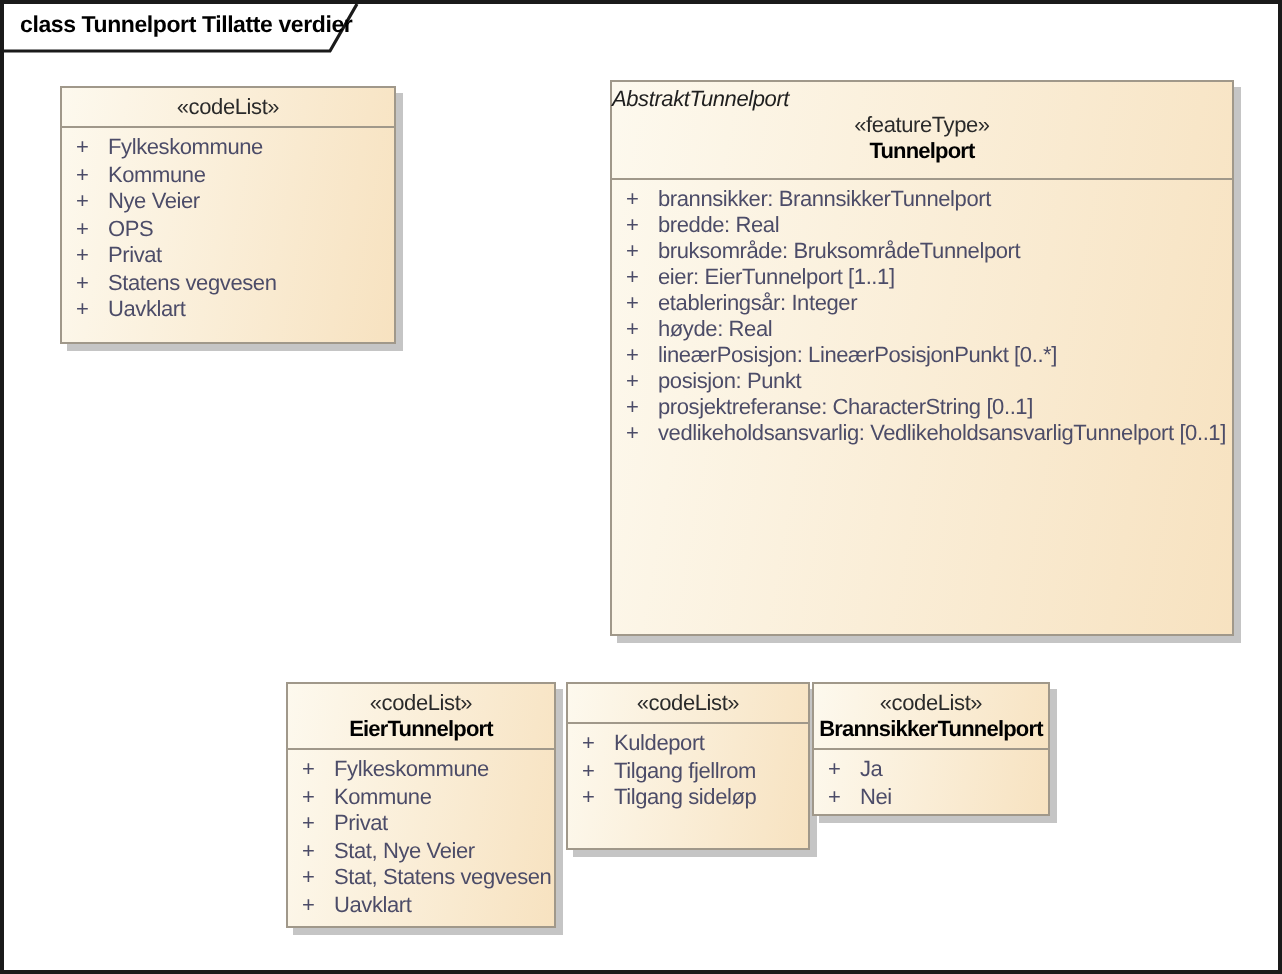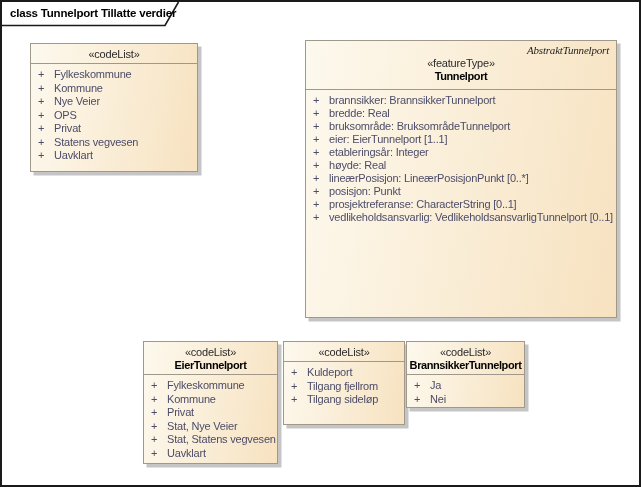--- a/index.html
+++ b/index.html
@@ -17,22 +17,22 @@
     font-size: 11.5px; font-weight: bold; color: #000;
     letter-spacing: -0.2px; white-space: nowrap;
   }
   .uml-class {
     position: absolute; box-sizing: border-box;
     background: linear-gradient(100deg, var(--fill-light, #fdf9ee) 0%, var(--fill-dark, #f7e2c0) 100%);
     border: 1px solid var(--box-border, #a0988a);
     box-shadow: 3.5px 3.5px 0 rgba(150,150,150,0.55);
   }
   .cls-annotation {
-    text-align: right; font-style: italic; font-size: 11px; color: #1f1f1f;
-    padding: 3px 7px 0 0; letter-spacing: -0.2px; white-space: nowrap; font-family: Liberation Serif, serif;
+    text-align: left; font-style: italic; font-size: 11px; color: #1f1f1f;
+    padding: 3px 7px 0 0; letter-spacing: -0.2px; white-space: nowrap;
   }
   .cls-header {
     text-align: center; padding: 4px 1px 3px 1px;
     border-bottom: 1px solid var(--box-border, #a0988a);
   }
   #box-tunnelport .cls-header { border-bottom: none; padding-top: 1px; }
   #box-tunnelport .header-wrap { border-bottom: 1px solid var(--box-border, #a0988a); padding-bottom: 4px; }
   .cls-stereotype {
     font-size: 11px; color: #2a2a2a; letter-spacing: -0.2px; white-space: nowrap;
   }

